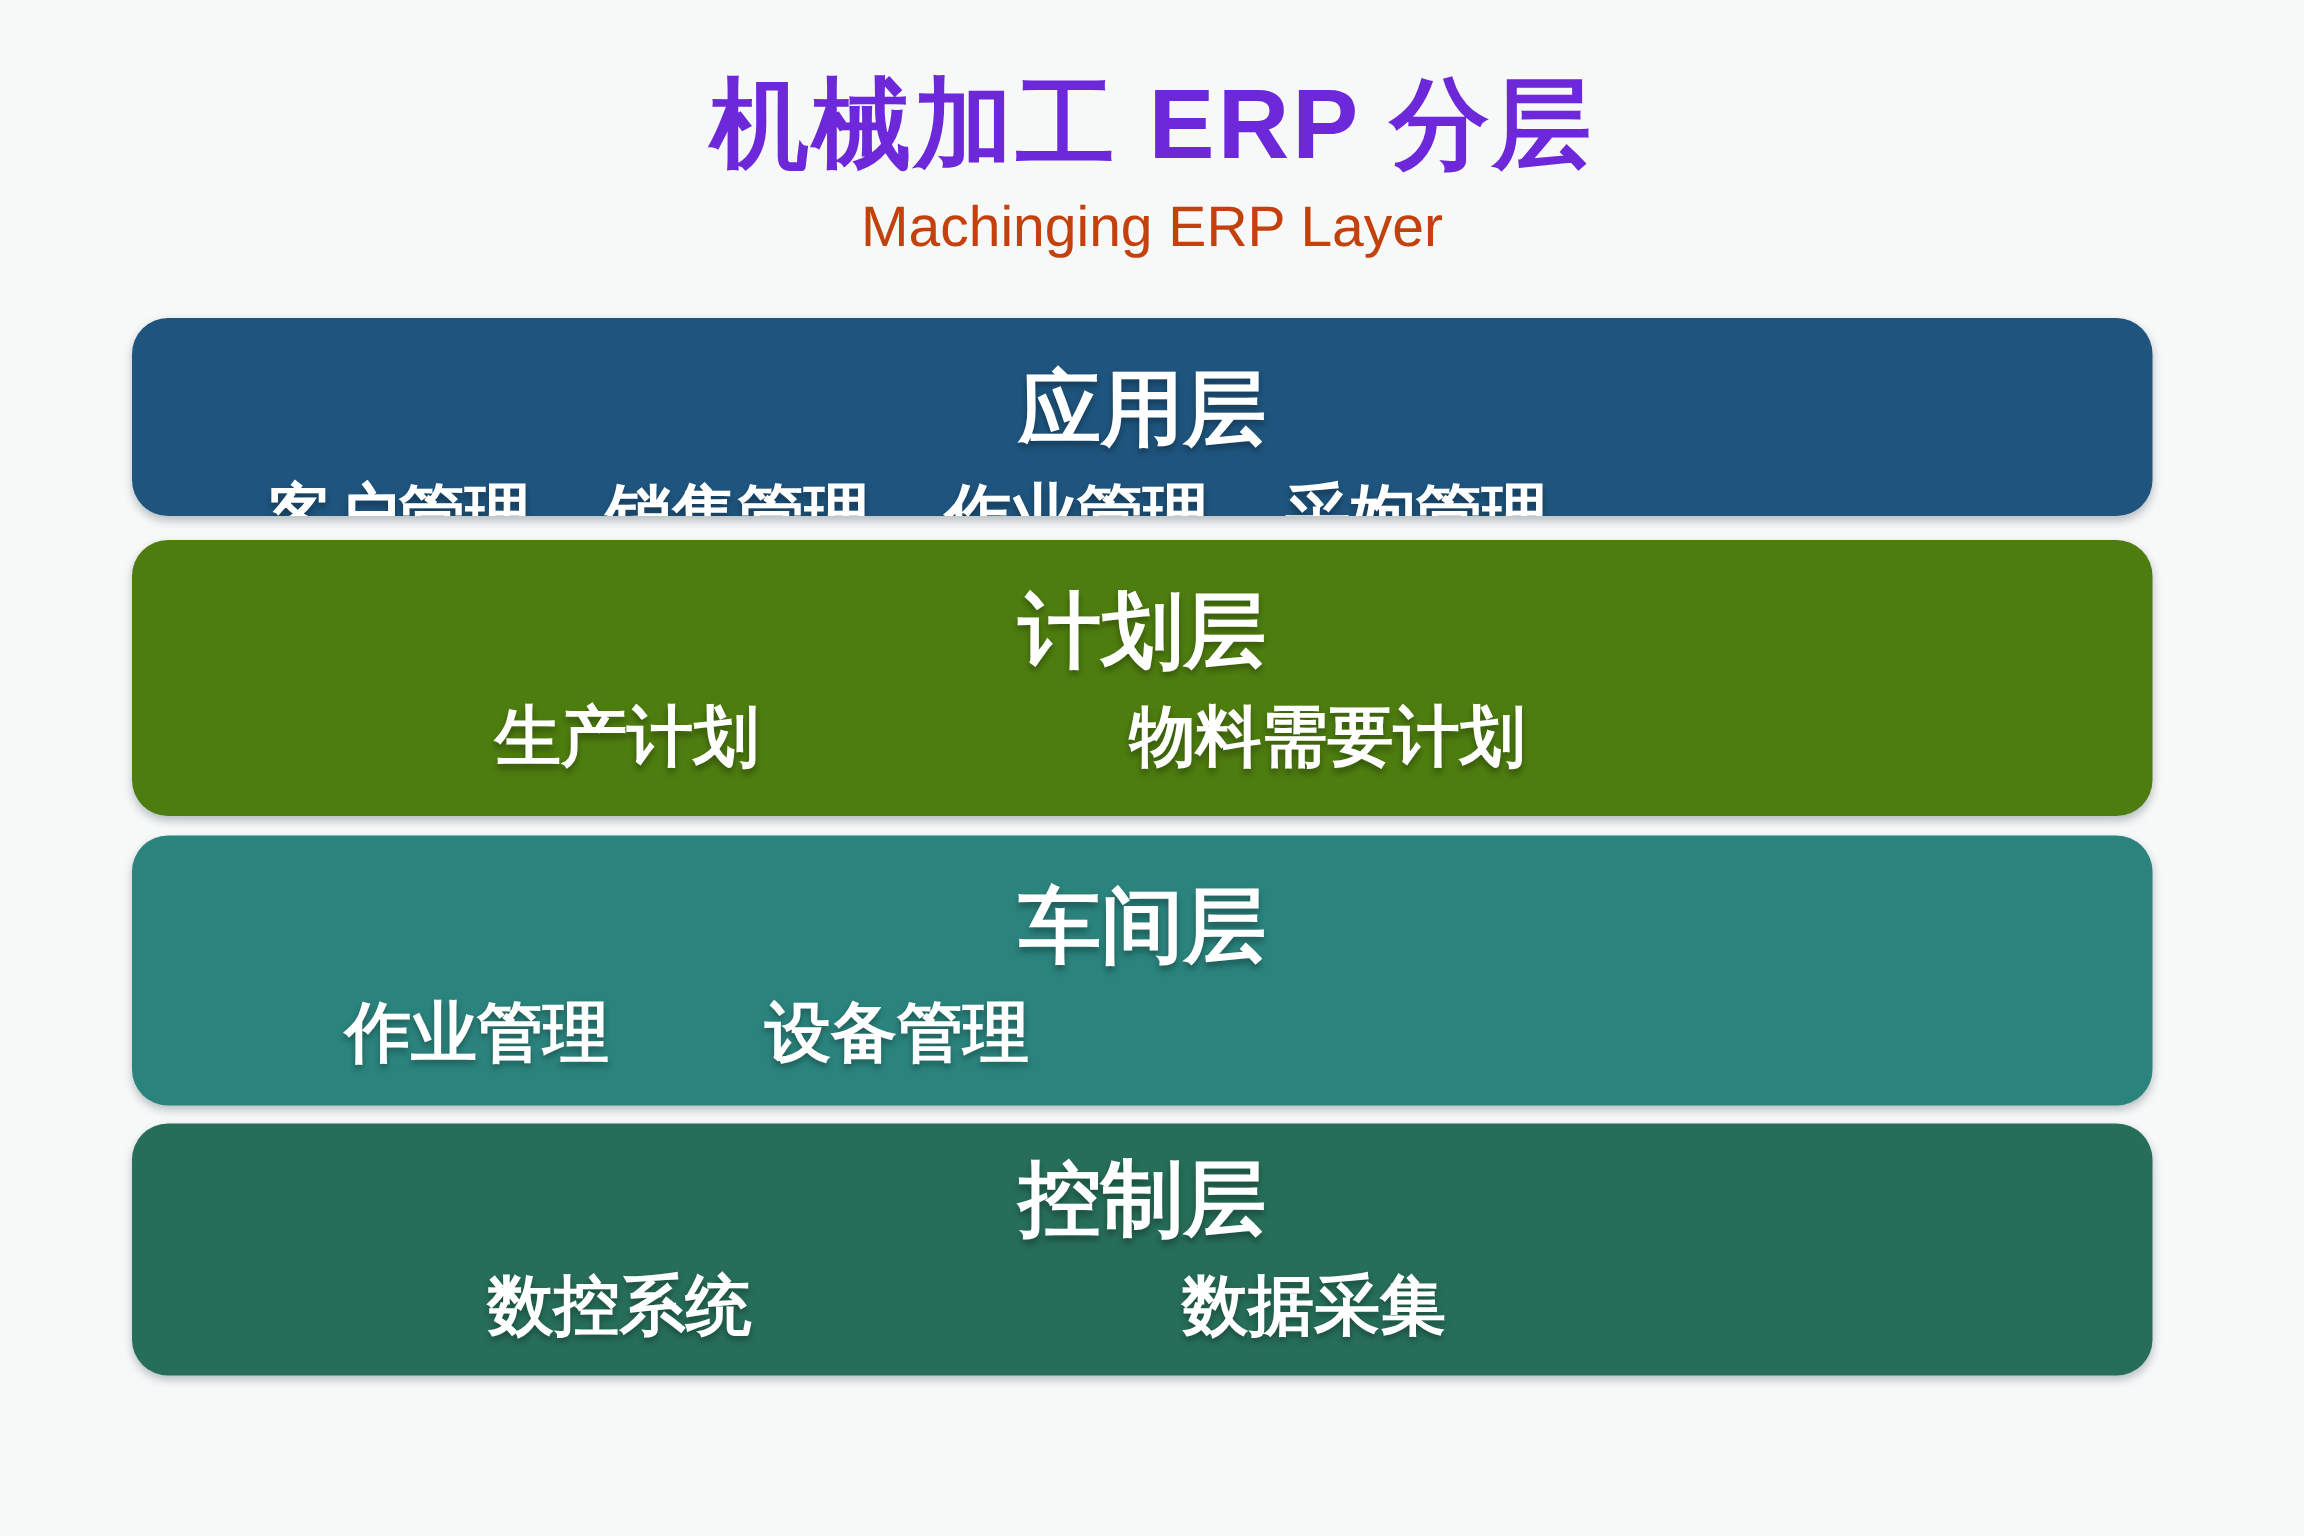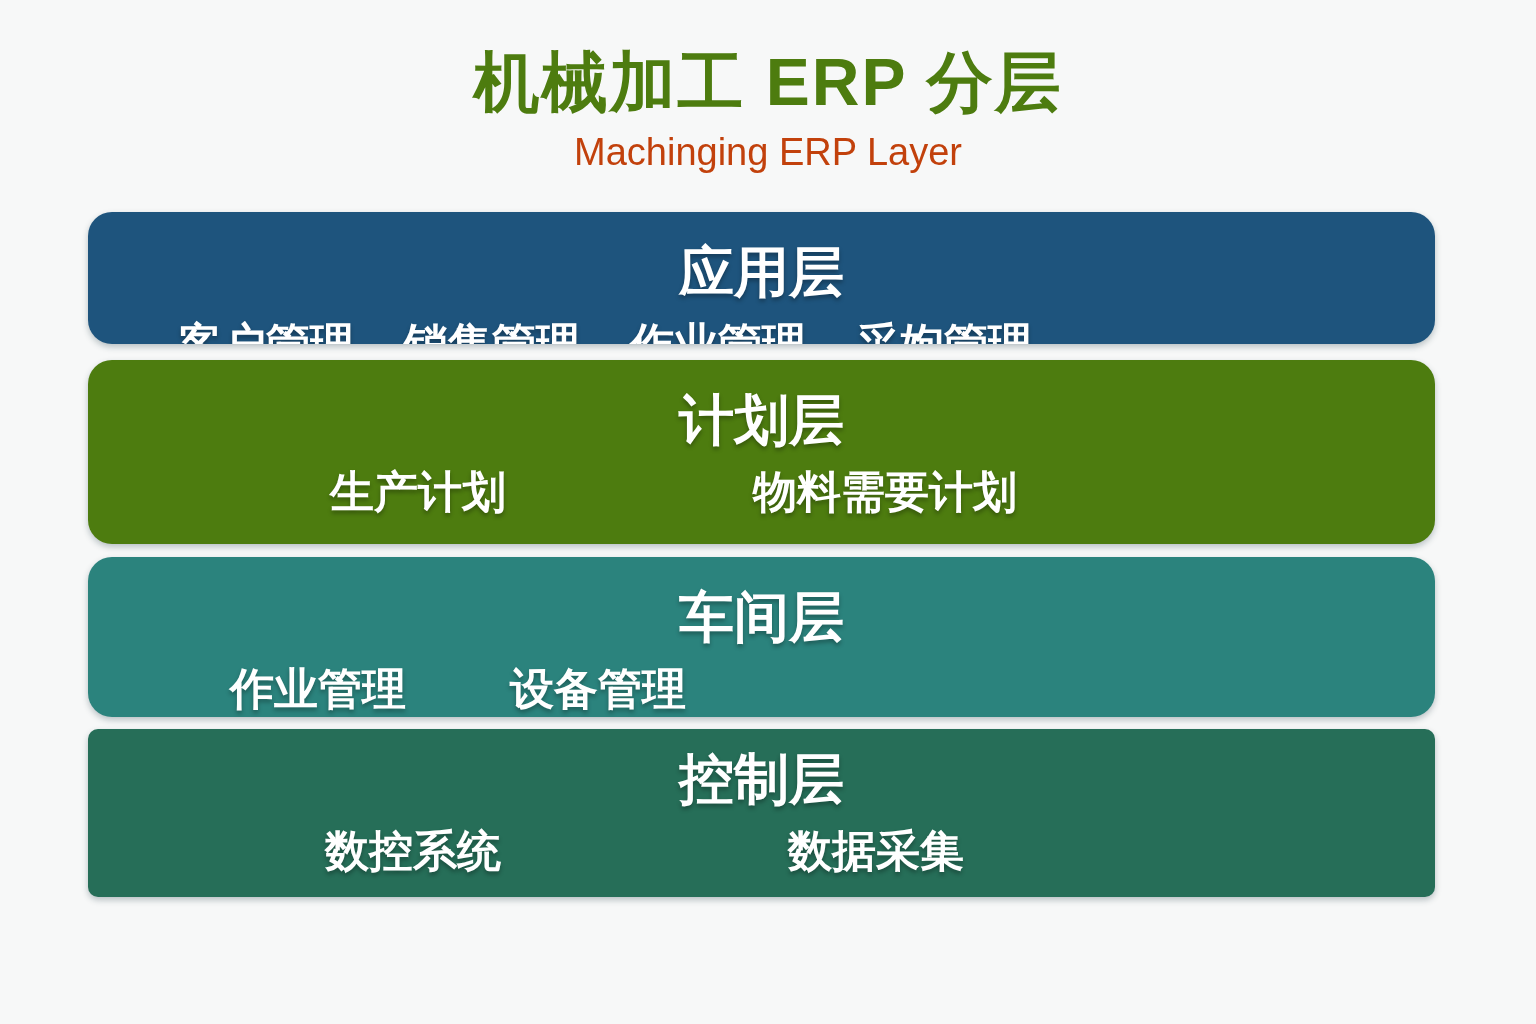--- a/index.html
+++ b/index.html
@@ -15,21 +15,21 @@
     position: relative;
   }
   .header {
     text-align: center;
     padding-top: 46px;
   }
   .page-title {
     margin: 0;
     font-size: 66px;
     font-weight: 700;
-    color: #4d7c0f;
+    color: #6d28d9;
     letter-spacing: 2px;
     line-height: 1.1;
   }
   .page-subtitle {
     margin-top: 12px;
     font-size: 38px;
     font-weight: 500;
     color: #c2410c;
   }
   .bands {
@@ -40,21 +40,21 @@
   }
   .band {
     border-radius: 24px;
     color: #ffffff;
     box-shadow: 0 3px 6px rgba(20, 50, 60, 0.28);
     box-sizing: border-box;
     overflow: hidden;
   }
   .band:nth-of-type(1) { height: 132px; }
   .band:nth-of-type(2) { height: 184px; margin-top: 16px; }
-  .band:nth-of-type(3) { height: 160px; margin-top: 13px; }
+  .band:nth-of-type(3) { height: 180px; margin-top: 13px; }
   .band:nth-of-type(4) { height: 168px; margin-top: 12px; }
 
   .band-title {
     margin: 0;
     text-align: center;
     font-size: 55px;
     font-weight: 700;
     line-height: 60px;
     padding-top: 30px;
     text-shadow: 0 3px 4px rgba(0, 0, 0, 0.30);
@@ -103,20 +103,20 @@
   </section>
 
   <section class="band" style="background: rgb(43, 131, 125);">
     <h2 class="band-title">车间层</h2>
     <div class="band-items">
         <span class="band-item">作业管理</span>
         <span class="band-item">设备管理</span>
       </div>
   </section>
 
-  <section class="band" style="background: rgb(38, 110, 88); border-radius: 10px;">
+  <section class="band" style="background: rgb(38, 110, 88);">
     <h2 class="band-title">控制层</h2>
     <div class="band-items">
         <span class="band-item">数控系统</span>
         <span class="band-item">数据采集</span>
       </div>
   </section>
 </div>
 
 </body></html>

